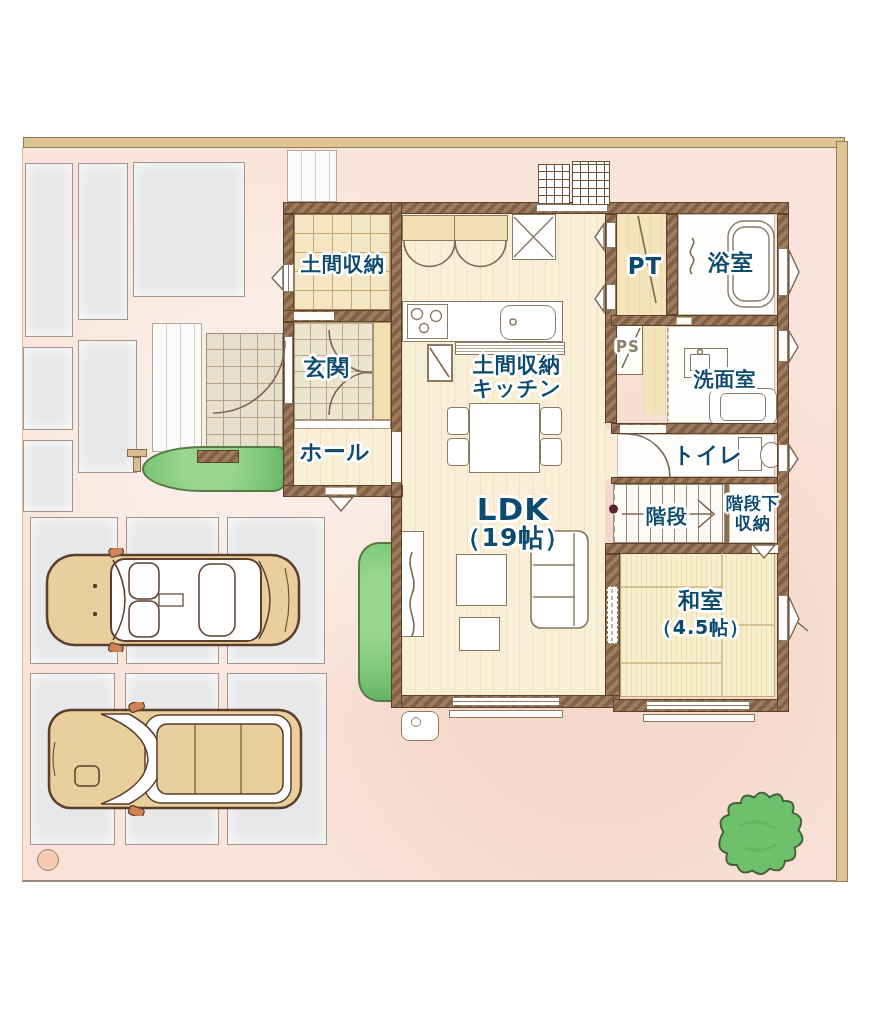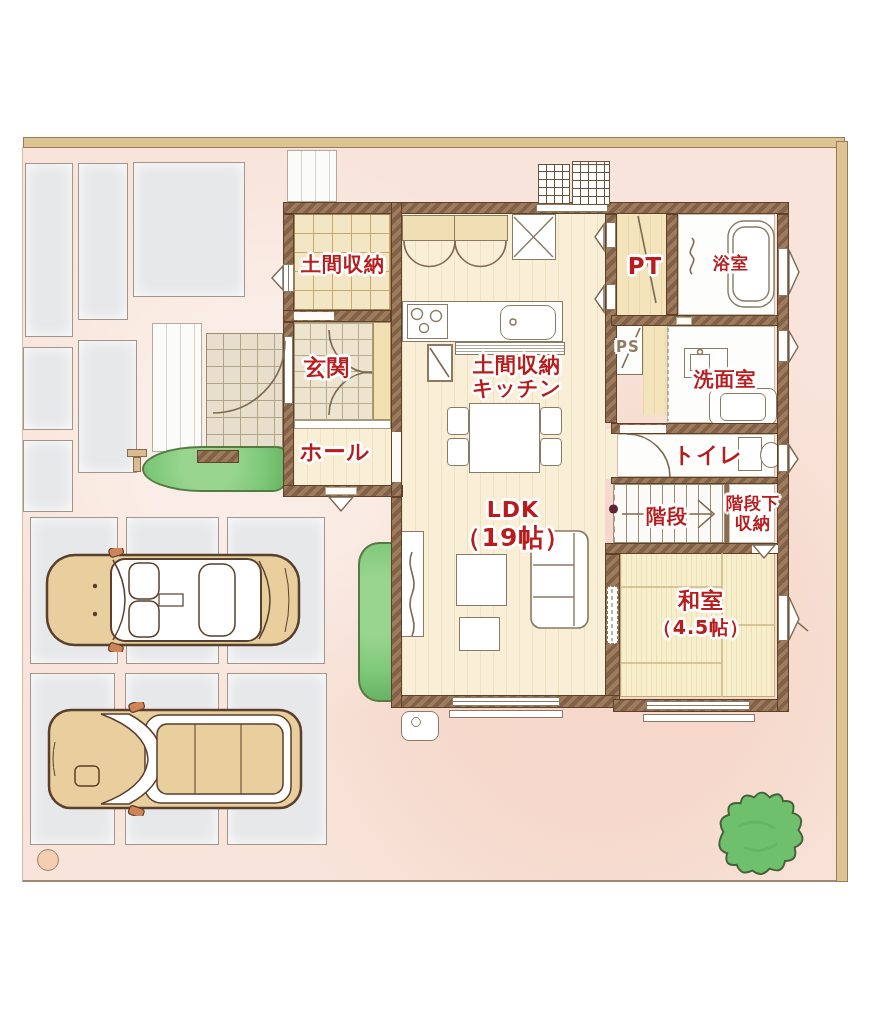--- a/index.html
+++ b/index.html
@@ -38,21 +38,21 @@
         background-image:repeating-linear-gradient(135deg,#9c7c5d 0 4px,#826148 4px 8px);}
   .win{background:#fff;border:1px solid #8b7a63;z-index:6;}
   .win-h{background-image:linear-gradient(to bottom,transparent 44%,#8b7a63 44% 56%,transparent 56%);}
   .win-v{background-image:linear-gradient(to right,transparent 44%,#8b7a63 44% 56%,transparent 56%);}
   .gap{background:#fcfbf7;z-index:6;}
   .lattice{background:#fff;border:1px solid #6b5138;z-index:6;
         background-image:repeating-linear-gradient(0deg,transparent 0 7px,#6b5138 7px 8px),
                          repeating-linear-gradient(90deg,transparent 0 7px,#6b5138 7px 8px);}
   .furn{background:#fff;border:1.5px solid #8b7a63;z-index:4;}
   .furn-tan{background:#f0dfb5;border:1.5px solid #8b7a63;z-index:4;}
-  .lbl{position:absolute;transform:translate(-50%,-50%);color:#b91c1c;font-weight:700;
+  .lbl{position:absolute;transform:translate(-50%,-50%);color:#0c4a6e;font-weight:700;
        letter-spacing:1px;white-space:nowrap;z-index:8;
        text-shadow:-2px -2px 0 #fff,2px -2px 0 #fff,-2px 2px 0 #fff,2px 2px 0 #fff,
                    -3px 0 0 #fff,3px 0 0 #fff,0 -3px 0 #fff,0 3px 0 #fff,0 0 4px #fff;}
   .lbl-muted{color:#8d7f63;font-weight:700;}
   .overlay{z-index:7;pointer-events:none;}
   .carsvg{z-index:2;}
 </style>
 </head>
 <body>
 
@@ -252,25 +252,25 @@
     </g>
     <circle cx="613.5" cy="509" r="4.5" fill="#5c2536"></circle>
   </svg>
 
   <div class="lbl" style="left:343px;top:264px;font-size:20px;">土間収納</div>
   <div class="lbl" style="left:327px;top:368px;font-size:22px;">玄関</div>
   <div class="lbl" style="left:335px;top:452px;font-size:22px;">ホール</div>
   <div class="lbl" style="left:517px;top:365px;font-size:21px;">土間収納</div>
   <div class="lbl" style="left:517px;top:388px;font-size:21px;">キッチン</div>
   <div class="lbl" style="left:645px;top:266px;font-size:23px;">PT</div>
-  <div class="lbl" style="left:731px;top:263px;font-size:17px;">浴室</div>
+  <div class="lbl" style="left:731px;top:263px;font-size:22px;">浴室</div>
   <div class="lbl lbl-muted" style="left:628px;top:347px;font-size:15px;">PS</div>
   <div class="lbl" style="left:725px;top:379px;font-size:20px;">洗面室</div>
   <div class="lbl" style="left:708px;top:455px;font-size:22px;">トイレ</div>
   <div class="lbl" style="left:667px;top:516px;font-size:20px;">階段</div>
   <div class="lbl" style="left:753px;top:503px;font-size:17px;">階段下</div>
   <div class="lbl" style="left:753px;top:523px;font-size:17px;">収納</div>
-  <div class="lbl" style="left:513px;top:509px;font-size:22px;">LDK</div>
+  <div class="lbl" style="left:513px;top:509px;font-size:31px;">LDK</div>
   <div class="lbl" style="left:513px;top:537px;font-size:25px;">（19帖）</div>
   <div class="lbl" style="left:701px;top:601px;font-size:22px;">和室</div>
   <div class="lbl" style="left:701px;top:628px;font-size:19px;">（4.5帖）</div>
 
 </div>
 
 </body></html>

